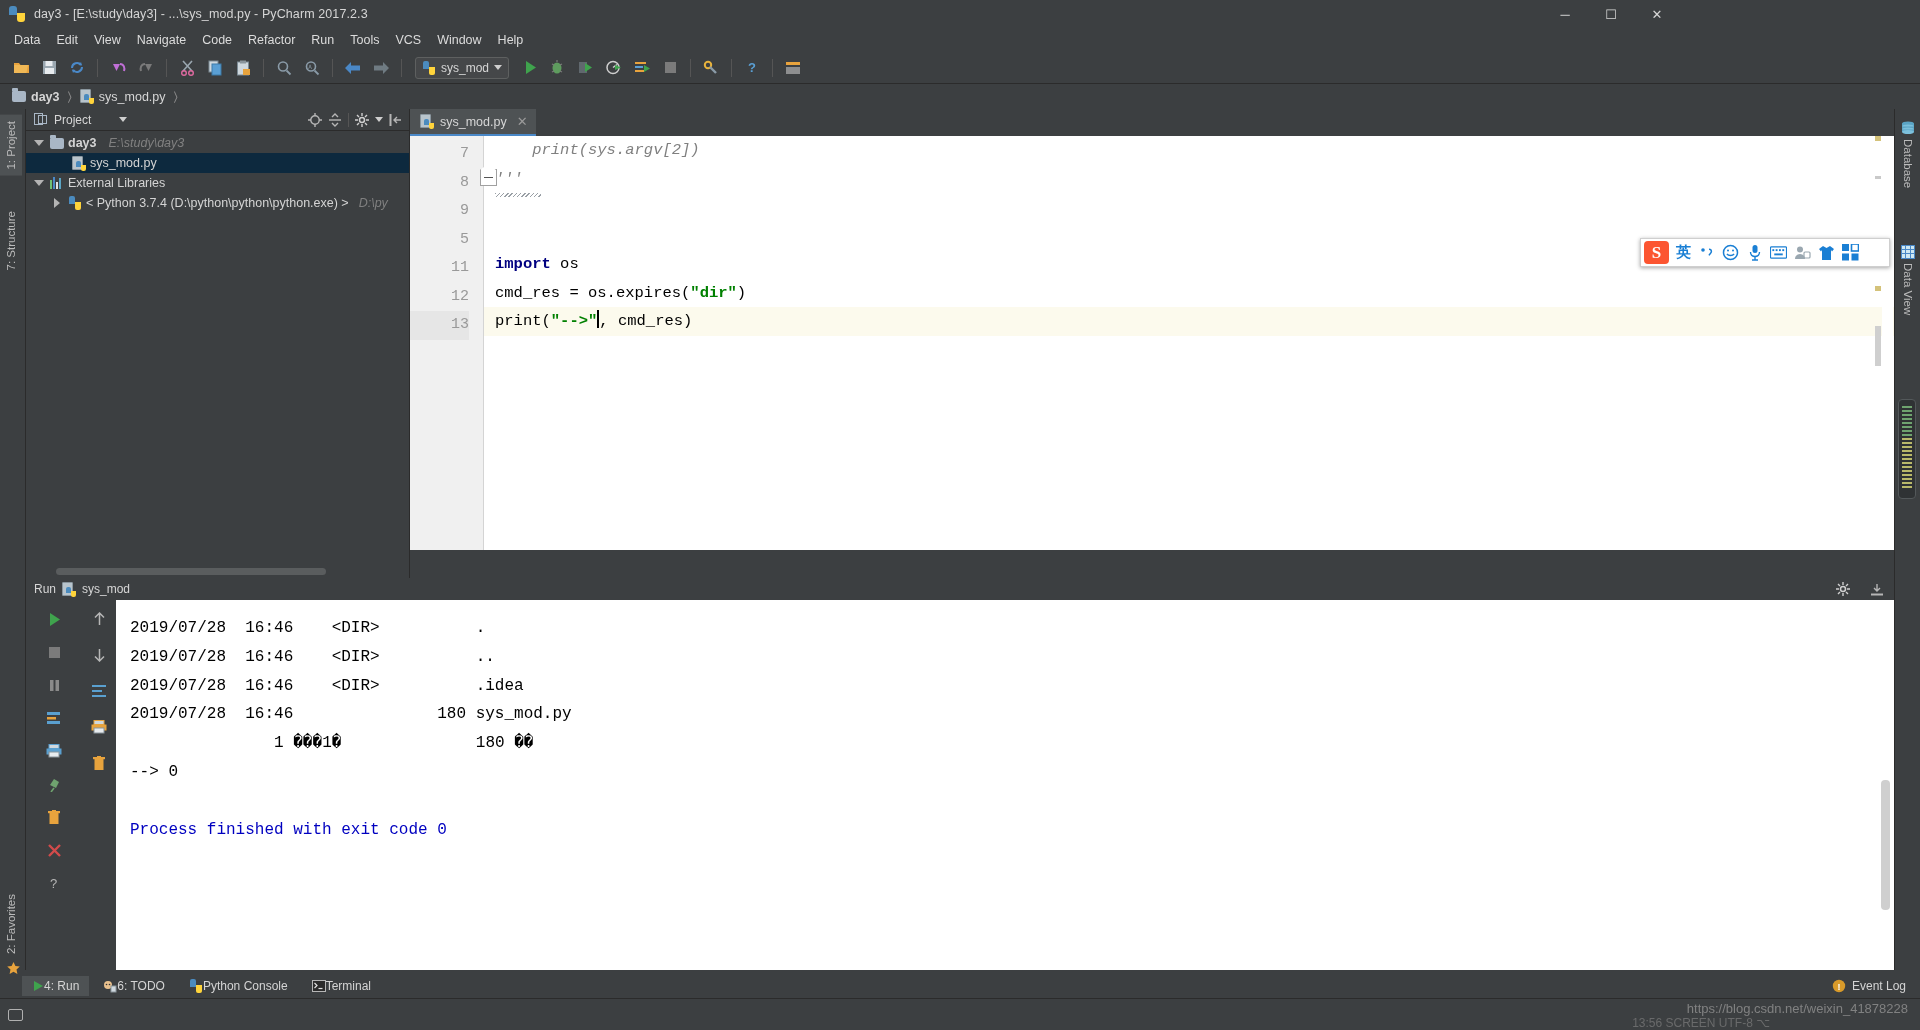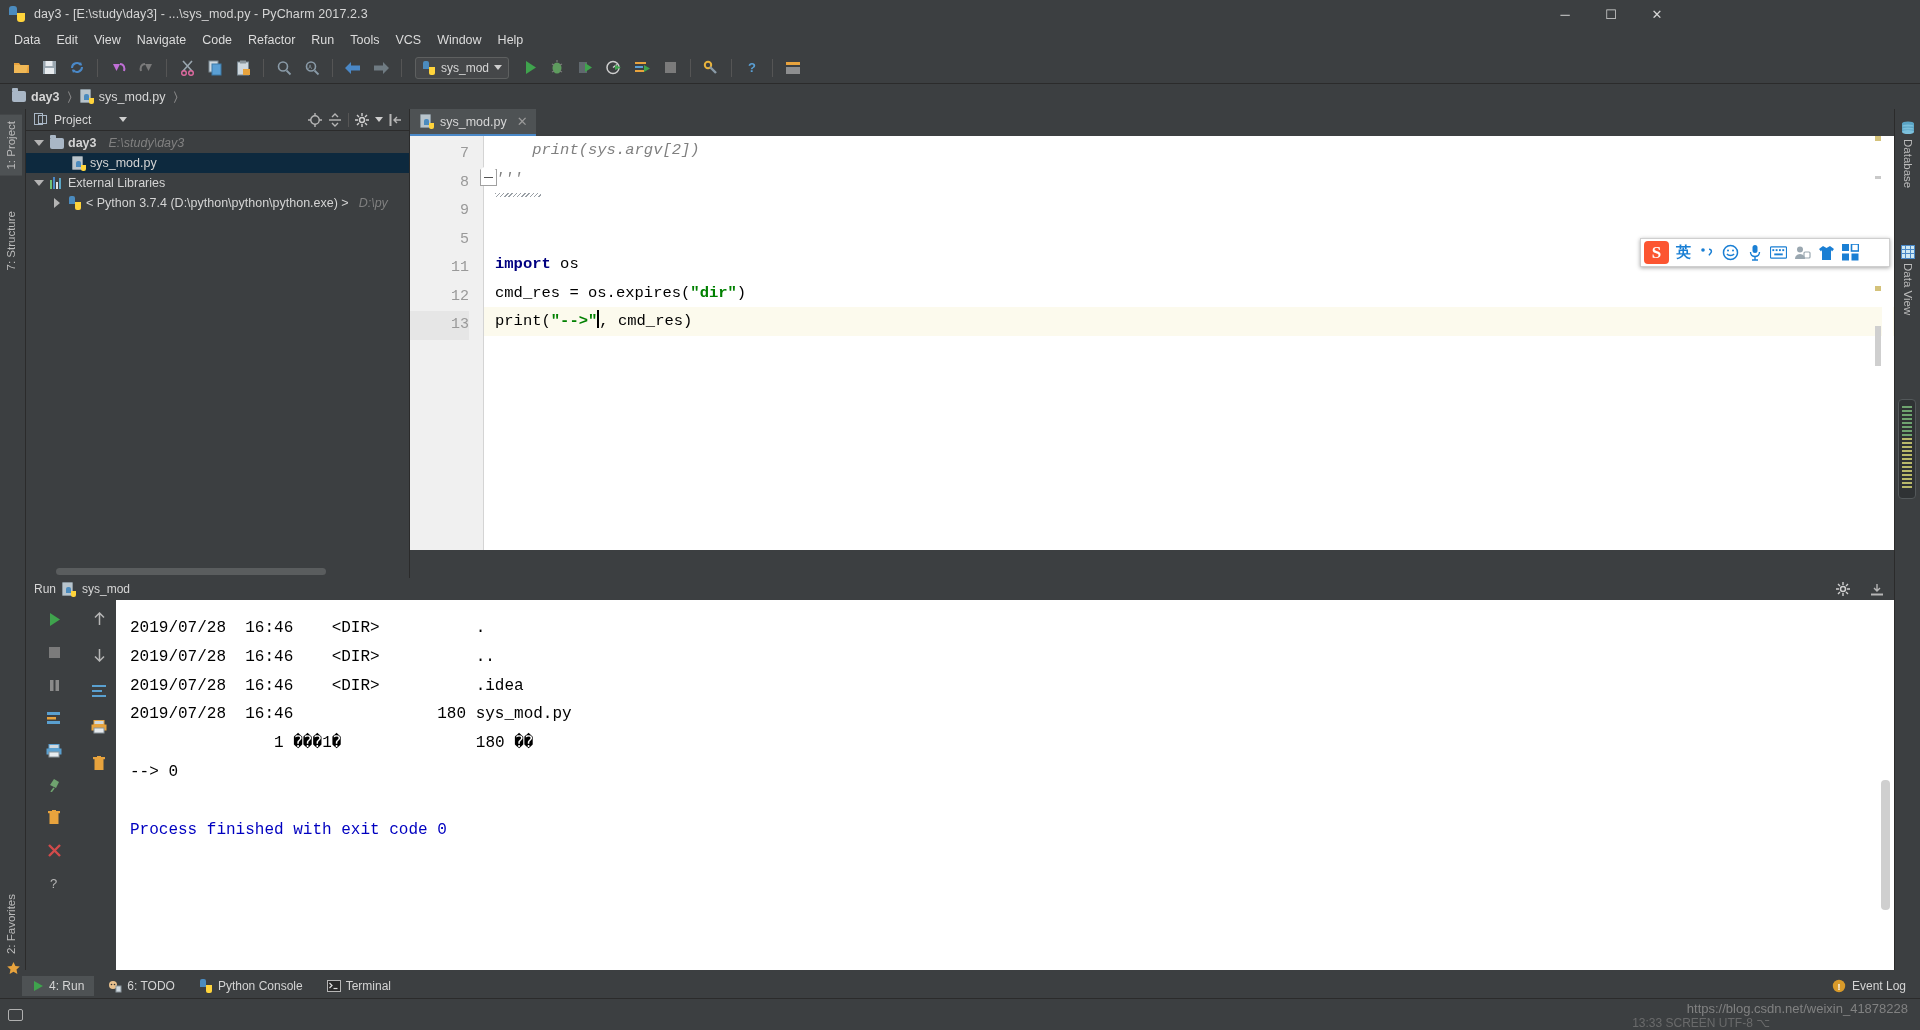--- a/index.html
+++ b/index.html
@@ -178,21 +178,21 @@
   }
   .conline { height:28.8px; line-height:28.8px; white-space:pre; }
   .conline.blue { color:#0000c0; }
   .consoleScroll { position:absolute; right:4px; top:180px; width:9px; height:130px; background:#cfcfcf; border-radius:4px; }
 
   
   .bottomtabs {
     position:absolute; left:0; bottom:32px; width:1920px; height:24px;
     background:#3c3f41; display:flex; align-items:center; padding-left:22px; gap:4px;
   }
-  .btab { display:flex; align-items:center; gap:5px; color:#d4d4d4; font-size:12px; padding:3px 10px; }
+  .btab { display:flex; align-items:center; color:#d4d4d4; font-size:12px; padding:3px 10px; }
   .btab.sel { background:#4e5254; }
   .bt-right { margin-left:auto; display:flex; align-items:center; gap:6px; padding-right:14px; color:#d4d4d4; font-size:12px;}
 
   
   .statusbar {
     position:absolute; left:0; bottom:0; width:1920px; height:32px;
     background:#3c3f41; display:flex; align-items:center; padding-left:8px; gap:8px;
     border-top:1px solid #2b2b2b;
   }
   .statusbar .txt { color:#c8c8c8; font-size:12.5px; }
@@ -857,15 +857,15 @@
       <svg width="17" height="17" viewBox="0 0 17 17">
           <rect x="0" y="0" width="7" height="7" fill="#1a7fd4"></rect>
           <rect x="9.5" y="0" width="7" height="7" fill="none" stroke="#1a7fd4" stroke-width="1.6"></rect>
           <rect x="0" y="9.5" width="7" height="7" fill="#1a7fd4"></rect>
           <rect x="9.5" y="9.5" width="7" height="7" fill="#1a7fd4"></rect>
         </svg>
     </div>
   </div>
 
   <div class="wm">https://blog.csdn.net/weixin_41878228</div>
-  <div class="wm2">13:33  SCREEN  UTF-8  ⌥</div>
+  <div class="wm2">13:56  SCREEN  UTF-8  ⌥</div>
 
 </div>
 
 </body></html>

